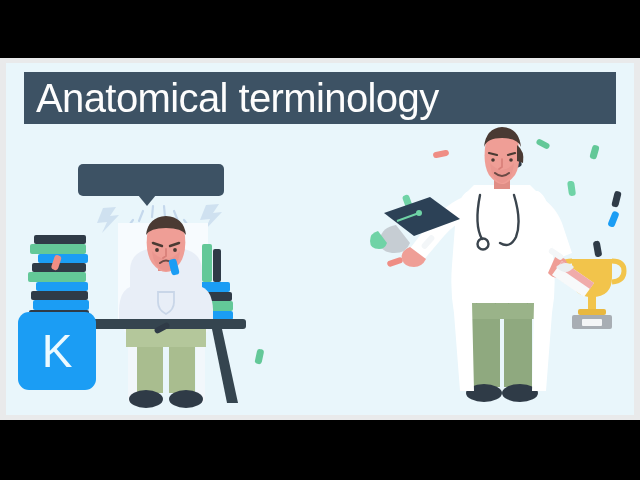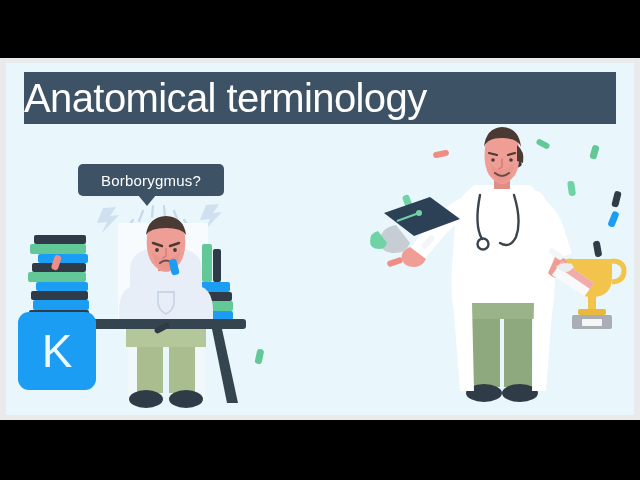--- a/index.html
+++ b/index.html
@@ -22,21 +22,21 @@
   }
   #canvas {
     position:relative; width:100%; height:100%;
     background:#e9f6fb; overflow:hidden;
   }
 
   
   #title-banner {
     position:absolute; left:18px; top:9px; width:592px; height:52px;
     background:#3d5264;
-    display:flex; align-items:center; padding-left:0;
+    display:flex; align-items:center; padding-left:12px;
     z-index:12;
   }
   #title-text {
     color:#fdfdfd; font-size:40px; font-weight:300; letter-spacing:-0.6px;
     white-space:nowrap; line-height:1;
   }
 
   
   .bubble { position:absolute; border-radius:5px; display:flex;
             align-items:center; justify-content:center; z-index:14; }
@@ -245,21 +245,20 @@
           <path d="M556 198 l32 22 l-4 6 l-32 -22 z" fill="#f0abaa"></path>
           <path d="M550 204 q10 -8 18 0 q-8 10 -18 0 z" fill="#eaeef0"></path>
         </g>
       </svg>
 
       <div id="title-banner">
         <span id="title-text">Anatomical terminology</span>
       </div>
 
       <div class="bubble" id="bubble-left">
-        <span class="bubble-text">Borborygmus?</span>
         <span class="tail"></span>
       </div>
 
 
       <div id="k-logo">
         <span id="k-logo-letter">K</span>
       </div>
 
     </div>
   </div>

